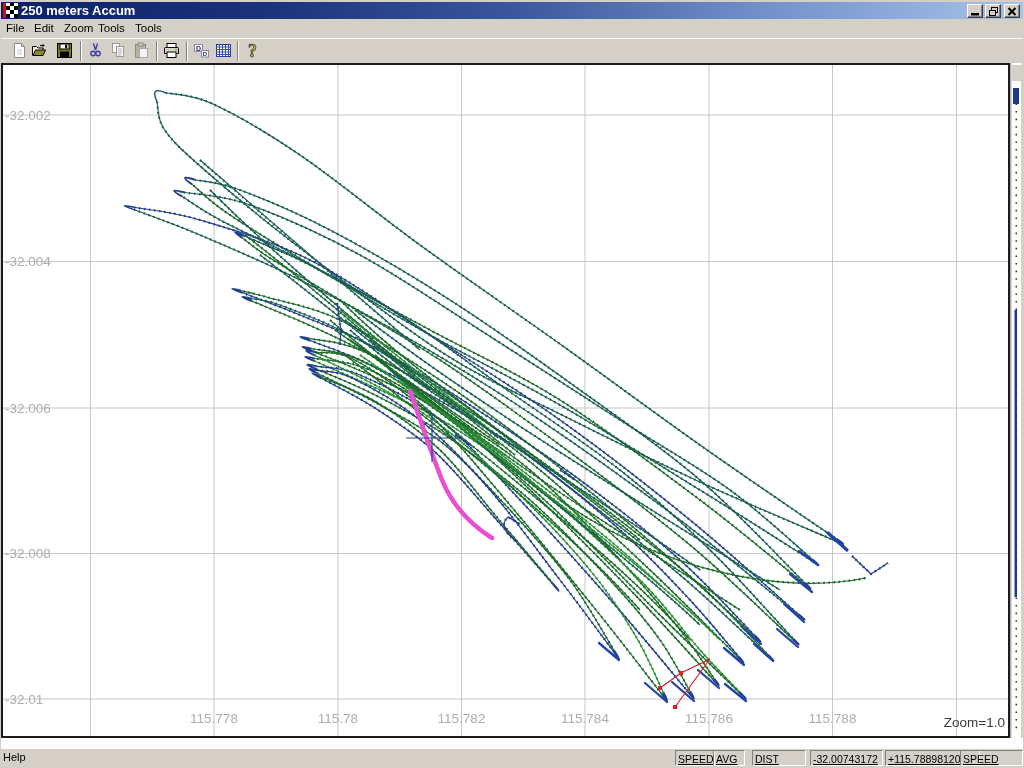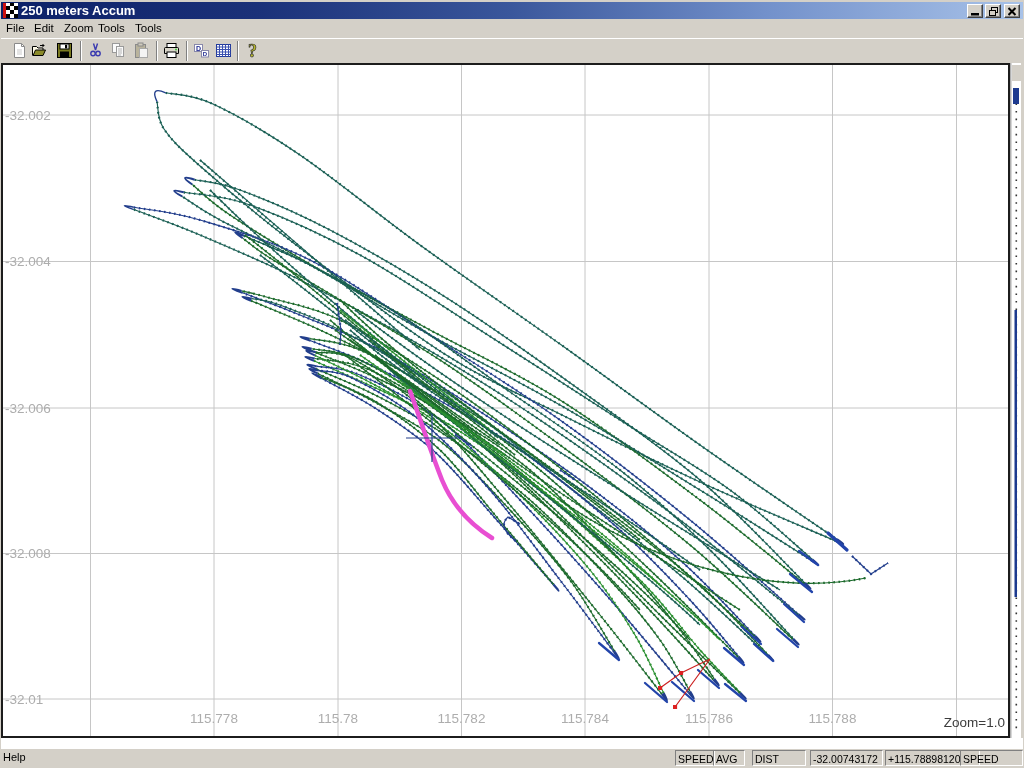--- a/index.html
+++ b/index.html
@@ -6,21 +6,21 @@
   background:linear-gradient(to right,#0c2168 0%,#1b3179 25%,#3a579c 50%,#7391cb 75%,#a8c2e8 100%);
   display:flex; align-items:center; }
 .title { color:#fff; font-weight:bold; font-size:13px; margin-left:2px; letter-spacing:0; }
 .tbtns { position:absolute; right:3px; top:1.5px; display:flex; }
 .tbtn { width:16px; height:14px; background:#d4d0c8; border:1px solid; border-color:#fff #404040 #404040 #fff; box-shadow:inset -1px -1px 0 #808080, inset 1px 1px 0 #d4d0c8;
   font-size:9px; line-height:12px; text-align:center; color:#000; margin-left:2px; font-family:"Liberation Sans"; }
 .menubar { position:absolute; left:1px; top:19px; width:1022px; height:18px; background:#d4d0c8; font-size:11.5px; color:#000; }
 .menubar span { position:absolute; top:3px;text-align:center; }
 .toolbar { position:absolute; left:1px; top:38px; width:1022px; height:25px; background:#d4d0c8; border-top:1px solid #fff; }
 .statusbar { position:absolute; left:1px; top:749px; width:1022px; height:18px; background:#d4d0c8; font-size:11px; color:#000; }
-.panel { position:absolute; top:1px; height:16px; border:1px solid; border-color:#808080 #fff #fff #808080; padding:1.5px 2px; font-size:10.5px; white-space:nowrap; overflow:hidden; }
+.panel { position:absolute; top:1px; height:16px; border:1px solid; border-color:#808080 #fff #fff #808080; padding:1.5px 2px; font-size:10.5px; white-space:nowrap; overflow:hidden;text-decoration:underline; }
 .plotborder { position:absolute; left:1px; top:63px; width:1009px; height:675px; border:2px solid #1c1c1c; background:#fff; }
 .whitegap { position:absolute; left:1px; top:738px; width:1022px; height:11px; background:#fff; }
 </style></head>
 <body>
 <div class="titlebar">
   <div style="width:16px;height:16px;margin-left:2px"><svg width="16" height="16" viewBox="0 0 16 16">
         <rect x="0" y="0" width="3" height="15" fill="#cc1111"></rect>
         <rect x="3" y="-1" width="4" height="4" fill="#fff"></rect>
         <rect x="7" y="-1" width="4" height="4" fill="#000"></rect>
         <rect x="11" y="-1" width="4" height="4" fill="#fff"></rect>

